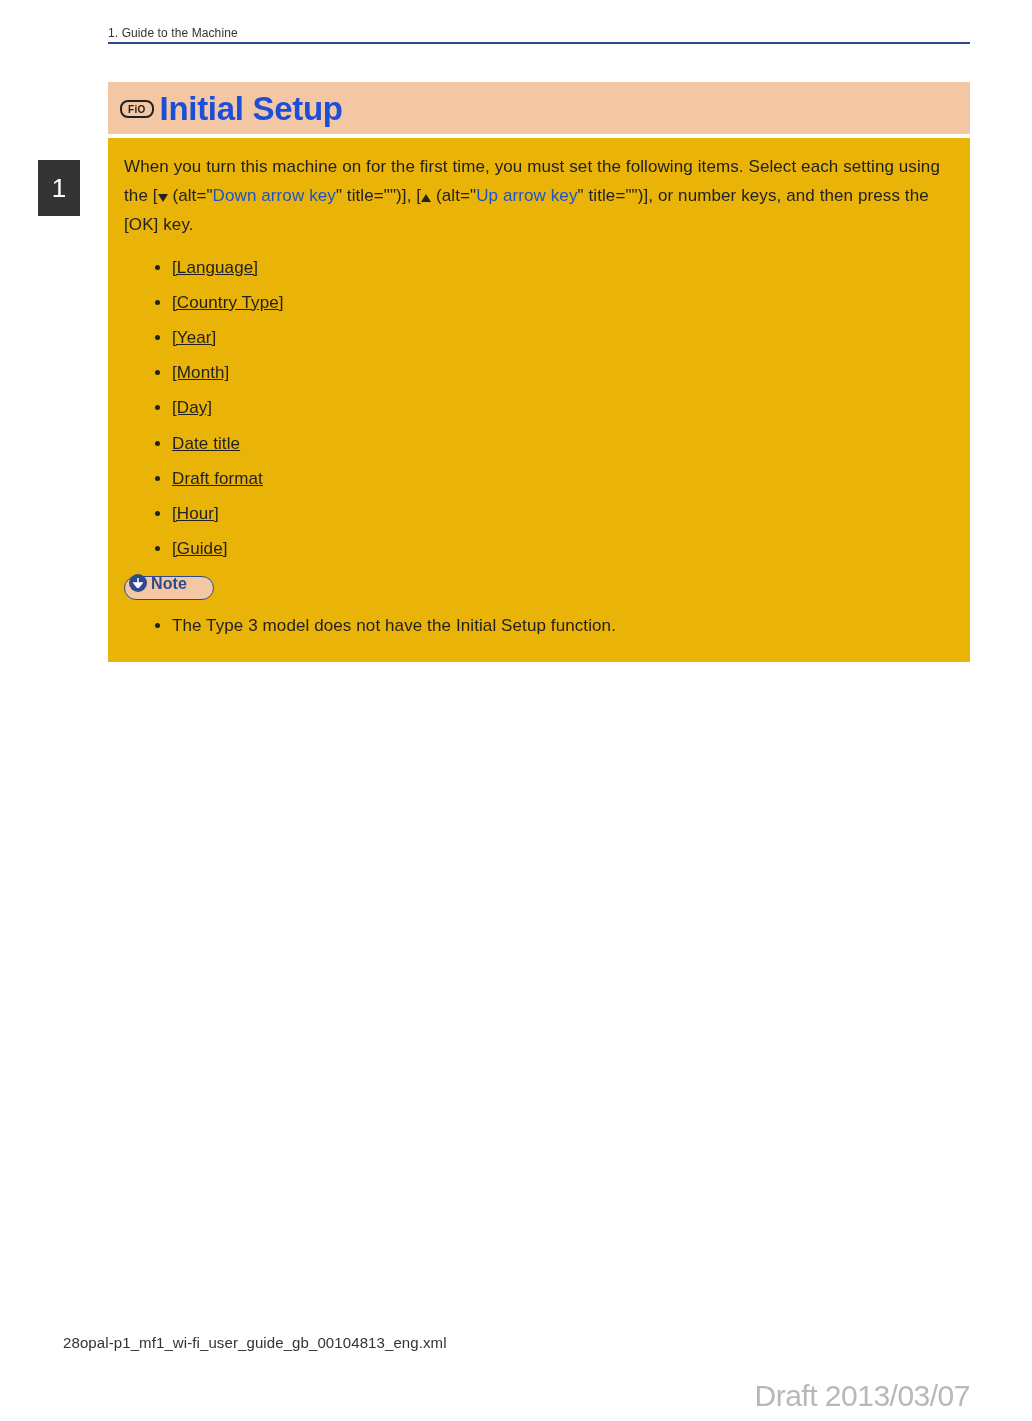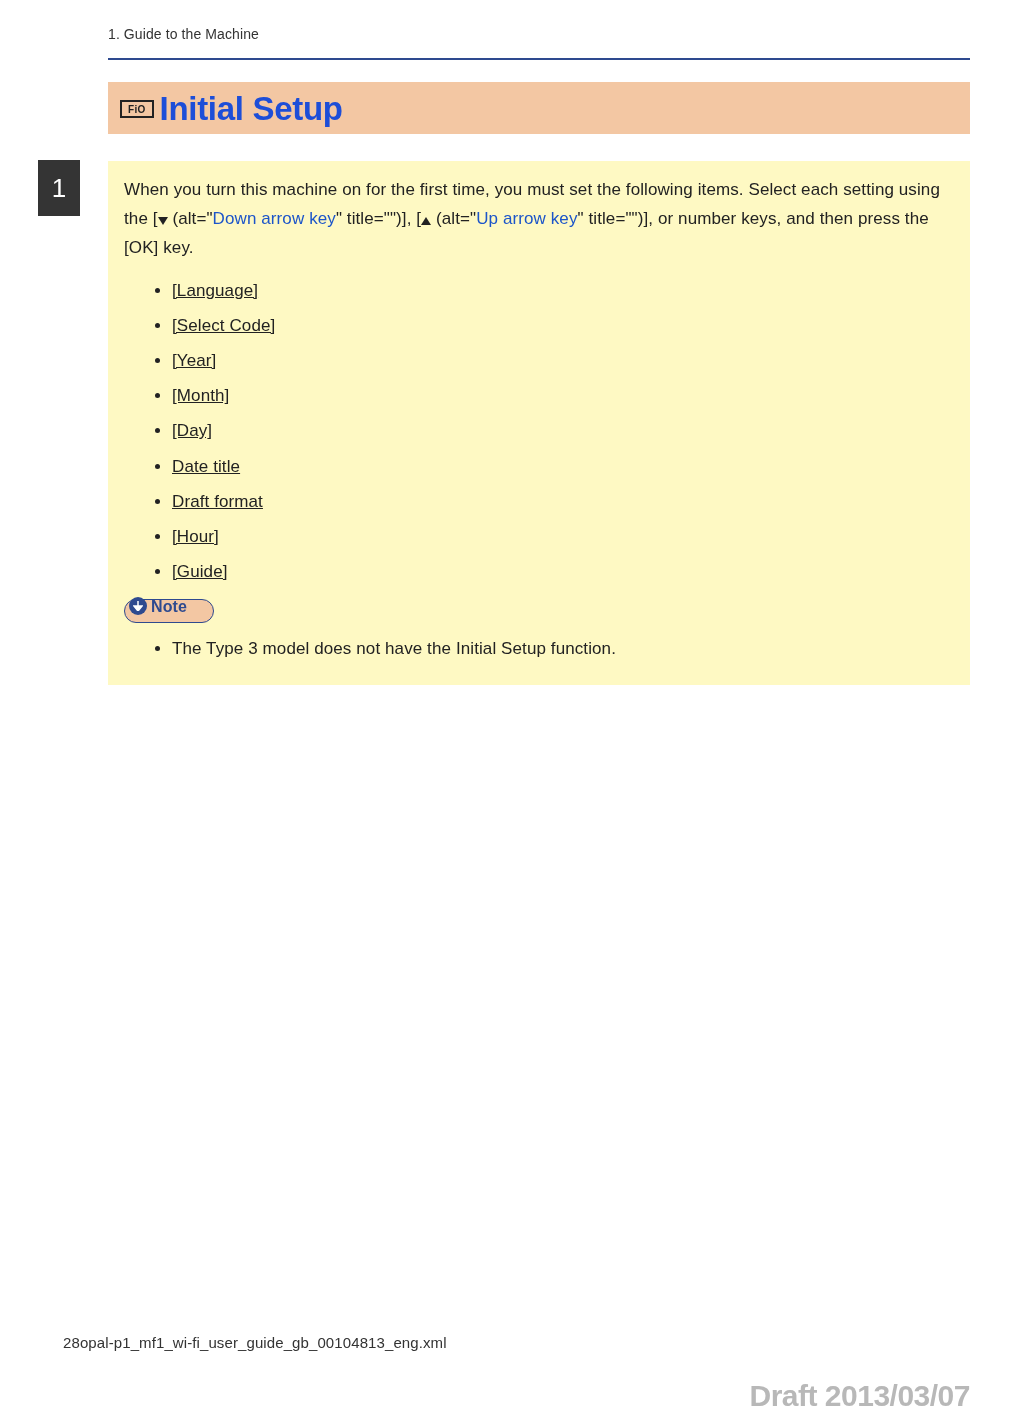--- a/index.html
+++ b/index.html
@@ -16,23 +16,23 @@
   }
   .page {
     position: absolute;
     inset: 0;
   }
   .header-line {
     position: absolute;
     left: 108px;
     right: 62px;
     top: 26px;
-    font-size: 14px;
+    font-size: 12px;
     color: #333;
-    padding-bottom: 16px;
+    padding-bottom: 2px;
     border-bottom: 2px solid #2e4a8f;
   }
   .side-tab {
     position: absolute;
     left: 38px;
     top: 160px;
     width: 42px;
     height: 56px;
     background: #343434;
     color: #fff;
@@ -53,37 +53,37 @@
     padding: 8px 12px 6px 12px;
     display: flex;
     align-items: center;
     gap: 6px;
   }
   .fio-badge {
     display: inline-flex;
     align-items: center;
     justify-content: center;
     border: 2px solid #222;
-    border-radius: 0;
+    border-radius: 8px;
     font-size: 10px;
     font-weight: 600;
     padding: 0 6px;
     height: 18px;
     background: #f3c7a3;
     letter-spacing: 0.3px;
   }
   .title-text {
     font-size: 33px;
     font-weight: 600;
     color: #1d4ed8;
     letter-spacing: -0.3px;
   }
   .body-block {
-    background: #fef9c3;
-    margin-top: 27px;
+    background: #eab308;
+    margin-top: 4px;
     padding: 14px 16px 18px 16px;
     line-height: 1.72;
   }
   .para { }
   .para .link { color: #1c55c9; }
   .bullets {
     list-style: disc;
     margin: 10px 0 0 48px;
   }
   .bullets li {
@@ -135,21 +135,21 @@
     display: flex;
     justify-content: flex-start;
     font-size: 15px;
     color: #333;
   }
   .draft {
     position: absolute;
     right: 62px;
     bottom: 8px;
     font-size: 30px;
-    font-weight: 700;
+    font-weight: 400;
     color: #b8b8b8;
     letter-spacing: -0.5px;
   }
 </style>
 </head>
 <body>
 
 <div class="page">
 
   <div class="header-line">
@@ -167,21 +167,21 @@
       <span class="title-text">Initial Setup</span>
     </div>
 
     <div class="body-block">
       <p class="para">
         <span>When you turn this machine on for the first time, you must set the following items. Select each setting using the [</span><span class="tri down"></span><span> (alt="</span><span class="link">Down arrow key</span><span>" title="")], [</span><span class="tri up"></span><span> (alt="</span><span class="link">Up arrow key</span><span>" title="")], or number keys, and then press the [OK] key.</span>
       </p>
 
       <ul class="bullets">
         <li>[Language]</li>
-        <li>[Select Code]</li>
+        <li>[Country Type]</li>
         <li>[Year]</li>
         <li>[Month]</li>
         <li>[Day]</li>
         <li>Date title</li>
         <li>Draft format</li>
         <li>[Hour]</li>
         <li>[Guide]</li>
       </ul>
 
       <div class="note-tag">

